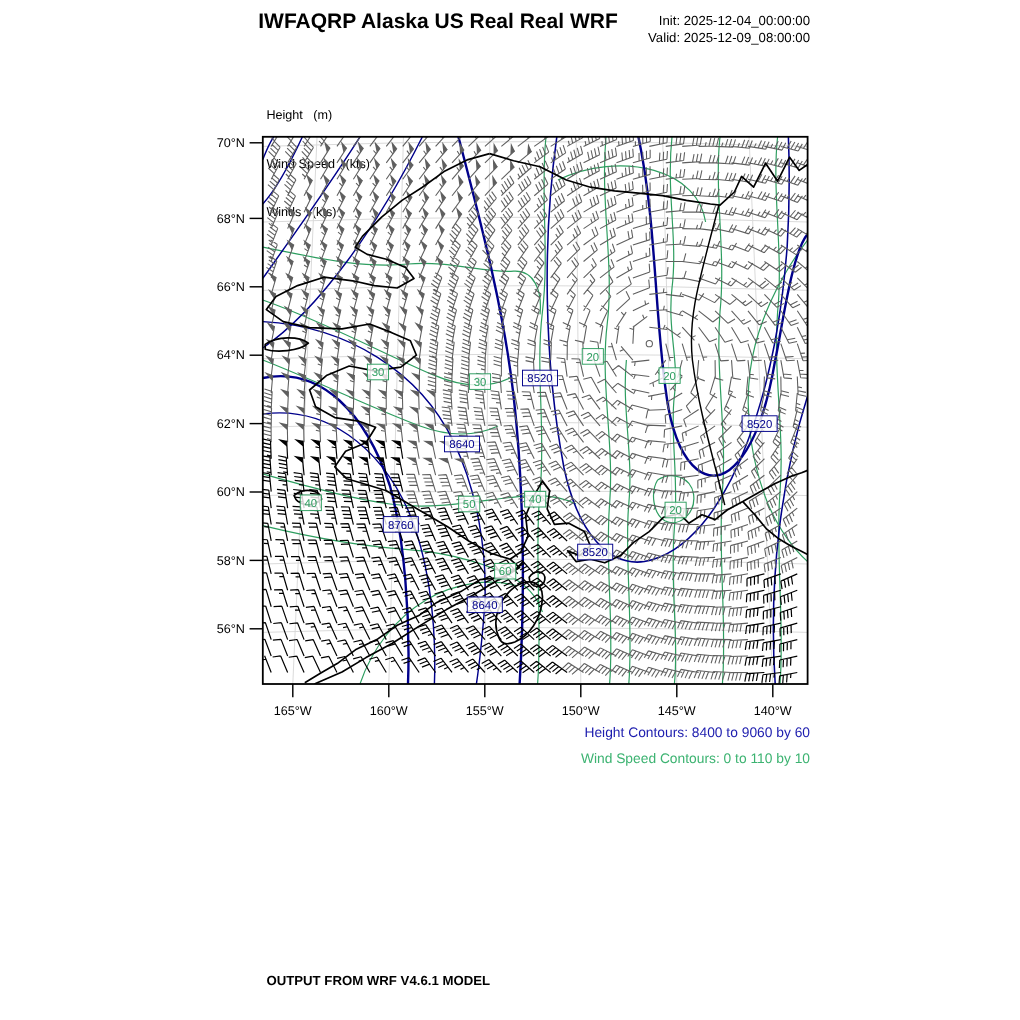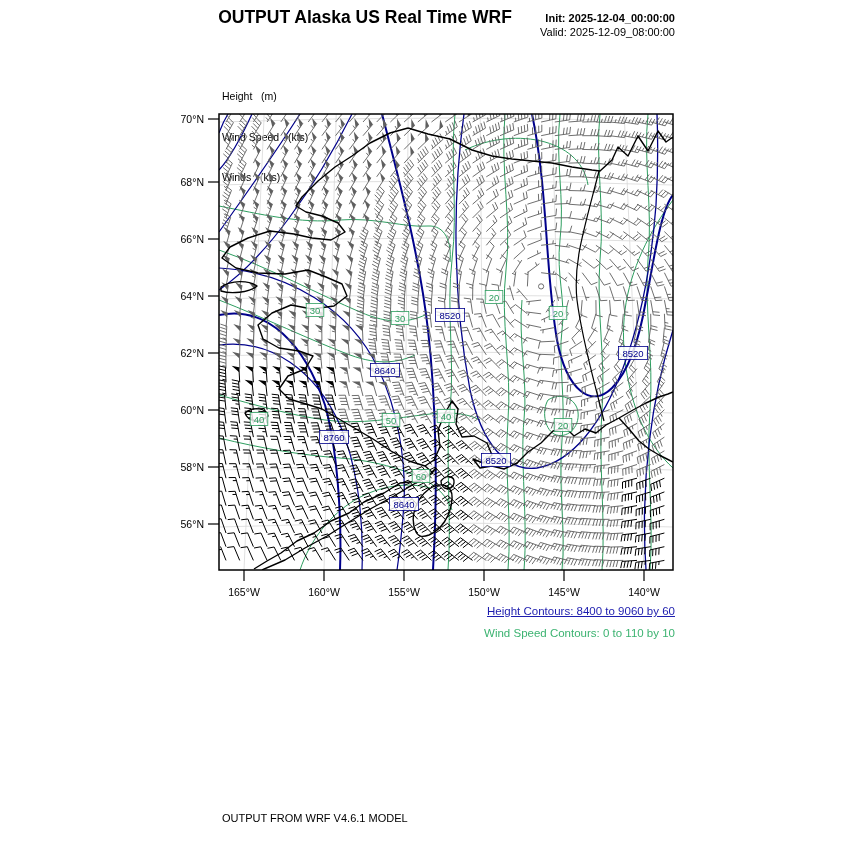--- a/index.html
+++ b/index.html
@@ -1,33 +1,33 @@
 <!DOCTYPE html>
 <html><head>
 <meta charset="utf-8">
 <style>
   html,body{margin:0;padding:0;background:#ffffff;}
   #page{position:relative;width:850px;height:850px;background:#ffffff;overflow:hidden;
         font-family:"Liberation Sans", sans-serif;}
   .title{position:absolute;left:0;top:7px;width:730px;text-align:center;
          font-size:17.5px;font-weight:700;color:#000;}
   .initvalid{position:absolute;top:11px;right:175px;text-align:right;font-size:11px;line-height:14px;color:#000;}
-  .initvalid .init{font-weight:700;}
+  .initvalid .init{font-weight:400;}
   .legend{position:absolute;left:222px;top:63px;font-size:10.5px;line-height:13.5px;color:#000;white-space:pre;}
   .cap-height{position:absolute;right:175px;top:605px;font-size:11.5px;text-align:right;}
   .cap-wind{position:absolute;right:175px;top:627px;font-size:11.5px;text-align:left;}
-  .footer{position:absolute;left:222px;top:812px;font-size:11px;line-height:13.5px;font-weight:400;color:#000;}
+  .footer{position:absolute;left:222px;top:812px;font-size:11px;line-height:13.5px;font-weight:700;color:#000;}
   svg text{font-family:"Liberation Sans", sans-serif;}
 </style>
 </head>
 <body>
 
 <div id="page">
 
-  <div class="title">OUTPUT Alaska US Real Time WRF</div>
+  <div class="title">IWFAQRP Alaska US Real Real WRF</div>
 
   <div class="initvalid">
     <div class="init">Init: 2025-12-04_00:00:00</div>
     <div>Valid: 2025-12-09_08:00:00</div>
   </div>
 
   <div class="legend">
     <div>Height   (m)</div>
     <div>Wind Speed   (kts)</div>
     <div>Winds   (kts)</div>
@@ -168,19 +168,19 @@
         <text x="404" y="596" text-anchor="middle" font-size="10.5px" fill="#000">155°W</text>
         <line x1="484" y1="570" x2="484" y2="581" stroke="#000" stroke-width="1.2"></line>
         <text x="484" y="596" text-anchor="middle" font-size="10.5px" fill="#000">150°W</text>
         <line x1="564" y1="570" x2="564" y2="581" stroke="#000" stroke-width="1.2"></line>
         <text x="564" y="596" text-anchor="middle" font-size="10.5px" fill="#000">145°W</text>
         <line x1="644" y1="570" x2="644" y2="581" stroke="#000" stroke-width="1.2"></line>
         <text x="644" y="596" text-anchor="middle" font-size="10.5px" fill="#000">140°W</text>
       </g>
     </svg>
 
-  <div class="cap-height" style="color: rgb(28, 28, 174); text-decoration: underline;">Height Contours: 8400 to 9060 by 60</div>
+  <div class="cap-height" style="color: rgb(28, 28, 174);">Height Contours: 8400 to 9060 by 60</div>
   <div class="cap-wind" style="color: rgb(60, 179, 113);">Wind Speed Contours: 0 to 110 by 10</div>
 
   <div class="footer">
     <div>OUTPUT FROM WRF V4.6.1 MODEL</div>
   </div>
 </div>
 
 </body></html>

